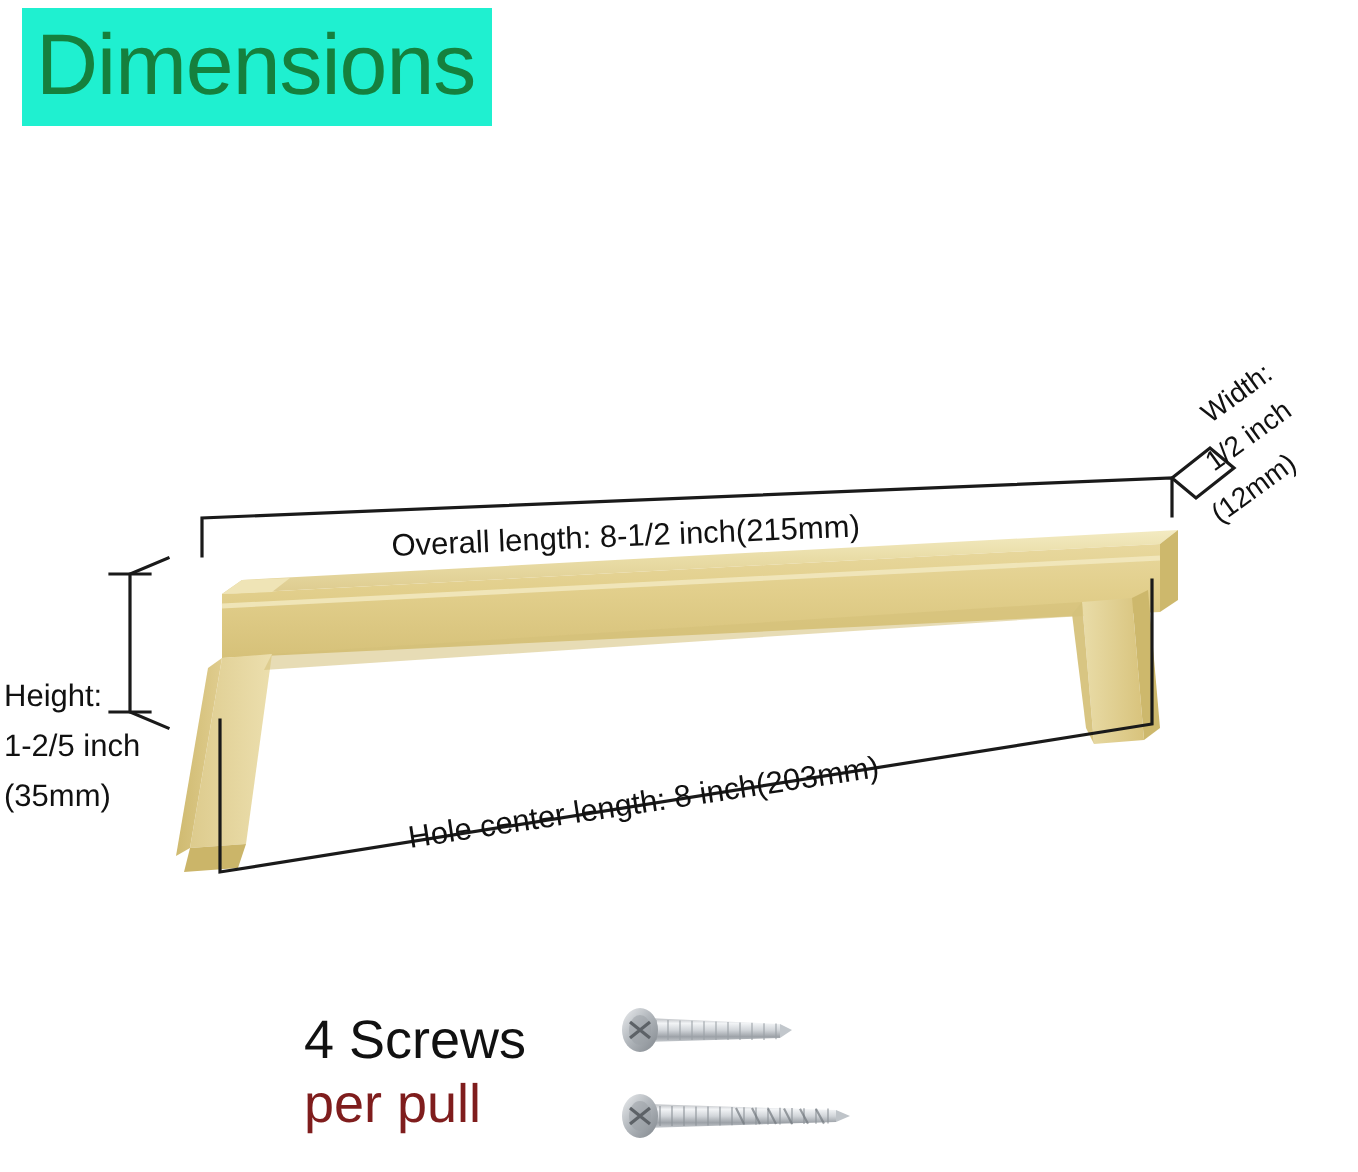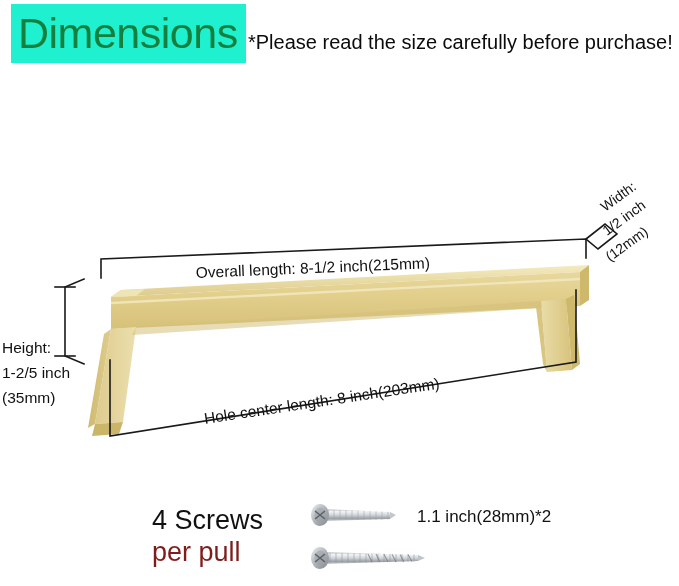--- a/index.html
+++ b/index.html
@@ -62,21 +62,20 @@
   .screw-img{position:absolute;}
 </style>
 </head>
 <body>
 
 <div class="stage">
 
   <div id="header-row">
     <div id="dimensions-badge"></div>
     <div id="dimensions-title">Dimensions</div>
-    <div id="header-note">*Please read the size carefully before purchase!</div>
   </div>
 
   <div id="diagram">
     <svg id="diagram-svg" width="679" height="400" viewBox="0 0 679 400">
 
       <defs>
 
         <linearGradient id="gradTop" x1="0" y1="0" x2="0" y2="1">
           <stop offset="0%" stop-color="#f3ebc2"></stop>
           <stop offset="45%" stop-color="#e9dca6"></stop>
@@ -185,21 +184,20 @@
                  M70,11.4 L70,20 M76,11.6 L76,20 M82,11.8 L82,19.6"></path>
       </g>
 
       <path d="M 84,12 L 90,15 L 84,19 Z" fill="#c2c7cc"></path>
 
       <ellipse cx="14" cy="15" rx="9" ry="11" fill="url(#steelHead)"></ellipse>
       <ellipse cx="14" cy="15" rx="5.5" ry="7.5" fill="#9ba0a6" opacity="0.55"></ellipse>
 
       <path d="M9,11 L19,19 M9,19 L19,11" stroke="#5d6267" stroke-width="1.6"></path>
     </svg>
-    <div class="screw-label" id="screw-label-short">1.1 inch(28mm)*2</div>
 
     <svg class="screw-img" style="left:306px;top:50px;" width="126" height="30" viewBox="0 0 126 30">
 
       <path d="M 17,10 L 112,13 L 112,19 L 17,22 Z" fill="url(#steelShaft)"></path>
 
       <g stroke="#8e949a" stroke-width="0.7" opacity="0.8">
         <path d="M24,11 L24,21 M30,11 L30,21 M36,11.1 L36,21 M42,11.2 L42,20.9
                  M48,11.3 L48,20.8 M54,11.4 L54,20.7 M60,11.5 L60,20.6
                  M66,11.6 L66,20.5 M72,11.7 L72,20.4 M78,11.8 L78,20.3
                  M84,11.9 L84,20.2 M90,12 L90,20.1 M96,12.1 L96,20

